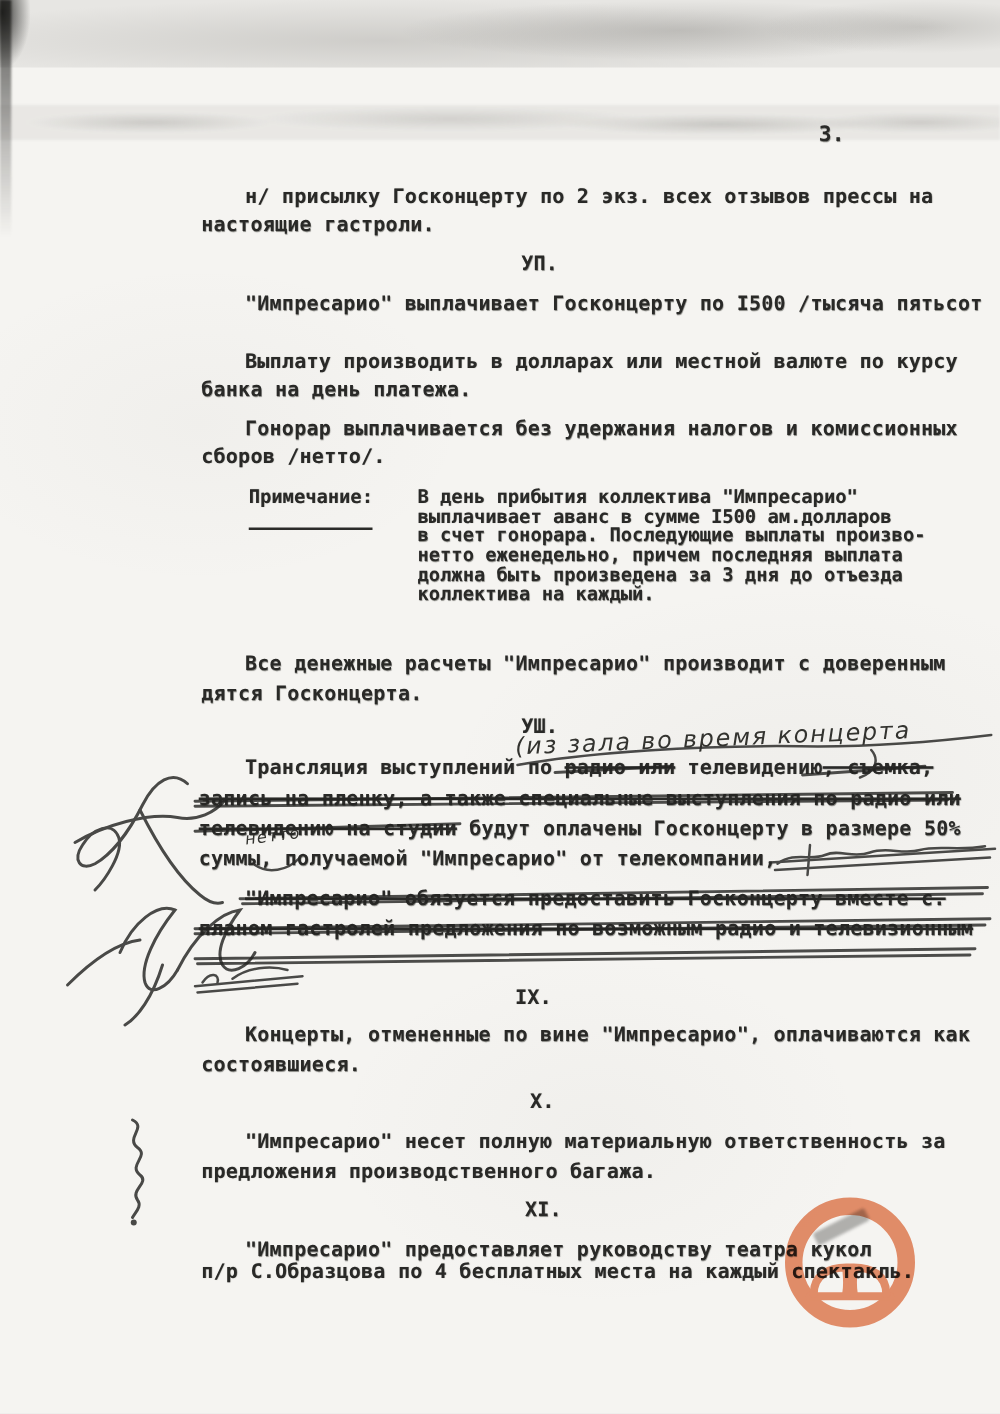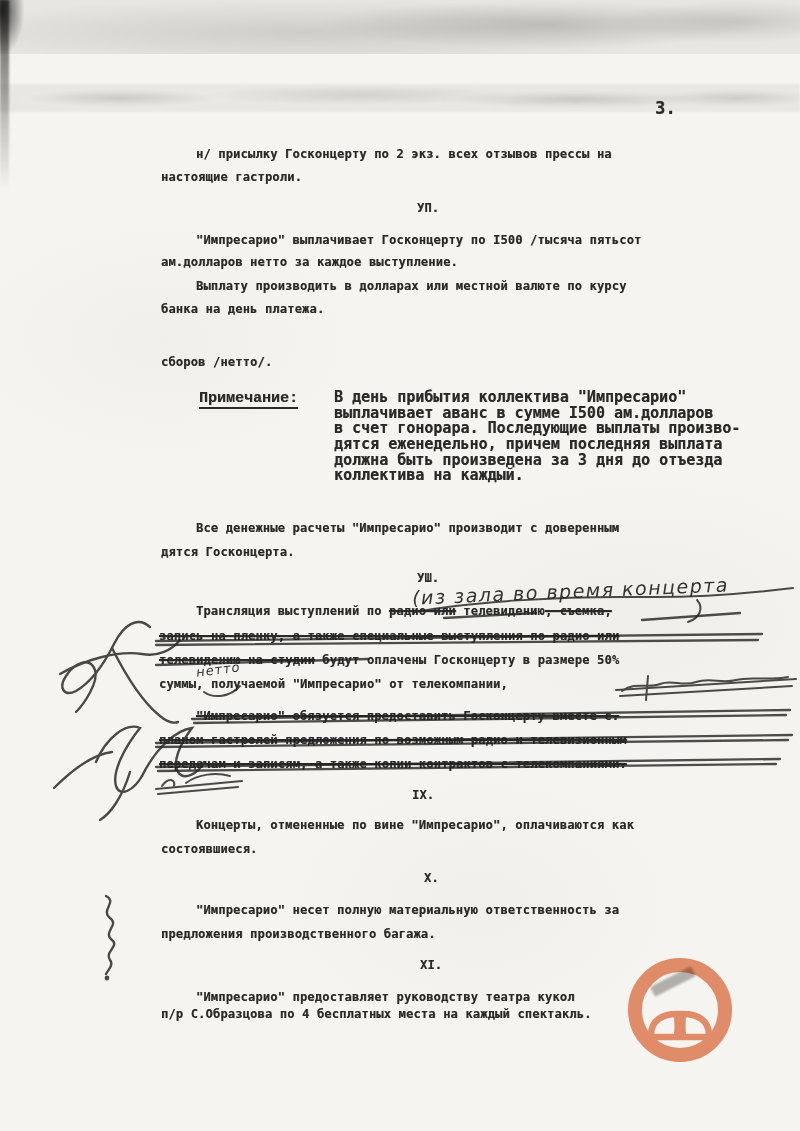--- a/index.html
+++ b/index.html
@@ -32,26 +32,26 @@
       radial-gradient(120px 12px at 92% 50%, rgba(128,126,121,.26), transparent 70%),
       linear-gradient(rgba(148,146,141,.12), rgba(148,146,141,.12));
     filter:blur(1px);
   }
   .edge-left{
     position:absolute;left:0;top:0;width:9px;height:190px;
     background:linear-gradient(rgba(22,22,20,.75), rgba(22,22,20,.25) 60%, transparent);
     filter:blur(1px);
   }
   .ln{
-    position:absolute;white-space:nowrap;font-size:12px;font-weight:bold;
+    position:absolute;white-space:nowrap;font-size:16px;font-weight:bold;
     letter-spacing:.2px;text-shadow:.4px .4px .6px rgba(55,55,50,.55);
   }
   .note{font-size:15px;letter-spacing:0;}
   .pagenum{font-size:17px;}
-  .ul{border-bottom:2px solid #2b2b29;padding-bottom:0;font-family:Liberation Mono, monospace;}
+  .ul{border-bottom:2px solid #2b2b29;padding-bottom:16px;}
   .st{text-decoration:line-through;text-decoration-thickness:2px;}
   .hw{
     position:absolute;font-family:"DejaVu Sans","Liberation Sans",sans-serif;
     font-style:italic;color:#33332f;white-space:nowrap;
   }
   .hw-insert{left:412px;top:580px;font-size:19px;letter-spacing:1.5px;transform:rotate(-2.4deg);}
   .hw-word{left:196px;top:662px;font-size:13px;transform:rotate(-7deg);letter-spacing:1px;}
   .ink{position:absolute;left:0;top:0;pointer-events:none;}
   .logo{position:absolute;left:622px;top:952px;mix-blend-mode:multiply;opacity:.88;}
   .stamp-smudge{
@@ -69,48 +69,47 @@
   <div class="band-ghost"></div>
   <div class="edge-left"></div>
 
   <div class="ln pagenum" style="left:655px;top:98px">3.</div>
 
   <div class="ln" style="left:196px;top:147px">н/ присылку Госконцерту по 2 экз. всех отзывов прессы на</div>
   <div class="ln" style="left:161px;top:170px">настоящие гастроли.</div>
 
   <div class="ln" style="left:417px;top:201px">УП.</div>
   <div class="ln" style="left:196px;top:233px">"Импресарио" выплачивает Госконцерту по I500 /тысяча пятьсот</div>
-  <div class="ln" style="left:161px;top:255px">ам.долларов нетто за каждое выступление.</div>
   <div class="ln" style="left:196px;top:279px">Выплату производить в долларах или местной валюте по курсу</div>
   <div class="ln" style="left:161px;top:302px">банка на день платежа.</div>
+  <div class="ln" style="left:196px;top:333px">Гонорар выплачивается без удержания налогов и комиссионных</div>
   <div class="ln" style="left:161px;top:355px">сборов /нетто/.</div>
 
   <div class="ln note" style="left:199px;top:388px"><span class="ul">Примечание:</span></div>
   <div class="ln note" style="left:334px;top:388px">В день прибытия коллектива "Импресарио"</div>
   <div class="ln note" style="left:334px;top:404px">выплачивает аванс в сумме I500 ам.долларов</div>
   <div class="ln note" style="left:334px;top:419px">в счет гонорара. Последующие выплаты произво-</div>
-  <div class="ln note" style="left:334px;top:435px">дятся еженедельно, причем последняя выплата</div>
+  <div class="ln note" style="left:334px;top:435px">нетто еженедельно, причем последняя выплата</div>
   <div class="ln note" style="left:334px;top:451px">должна быть произведена за 3 дня до отъезда</div>
   <div class="ln note" style="left:334px;top:466px">коллектива на каждый.</div>
 
   <div class="ln" style="left:196px;top:521px">Все денежные расчеты "Импресарио" производит с доверенным</div>
   <div class="ln" style="left:161px;top:545px">дятся Госконцерта.</div>
 
   <div class="ln" style="left:417px;top:571px">УШ.</div>
   <div class="hw hw-insert">(из зала во время концерта</div>
   <div class="hw hw-word">нетто</div>
 
   <div class="ln" style="left:196px;top:604px"><span>Трансляция выступлений по </span><span class="st">радио или</span><span> телевидению</span><span class="st">, съемка,</span></div>
   <div class="ln st" style="left:159px;top:629px">запись на пленку, а также специальные выступления по радио или</div>
   <div class="ln" style="left:159px;top:653px"><span class="st">телевидению на студии</span><span> будут оплачены Госконцерту в размере 50%</span></div>
   <div class="ln" style="left:159px;top:677px">суммы, получаемой "Импресарио" от телекомпании,</div>
 
   <div class="ln st" style="left:196px;top:709px">"Импресарио" обязуется предоставить Госконцерту вместе с.</div>
   <div class="ln st" style="left:159px;top:733px">планом гастролей предложения по возможным радио и телевизионным</div>
-  <div class="ln st" style="left:159px;top:757px">передачам и записям, а также копии контрактов с телекомпаниями.</div>
 
   <div class="ln" style="left:412px;top:788px">IX.</div>
   <div class="ln" style="left:196px;top:818px">Концерты, отмененные по вине "Импресарио", оплачиваются как</div>
   <div class="ln" style="left:161px;top:842px">состоявшиеся.</div>
 
   <div class="ln" style="left:424px;top:871px">X.</div>
   <div class="ln" style="left:196px;top:903px">"Импресарио" несет полную материальную ответственность за</div>
   <div class="ln" style="left:161px;top:927px">предложения производственного багажа.</div>
 
   <div class="ln" style="left:420px;top:958px">XI.</div>

